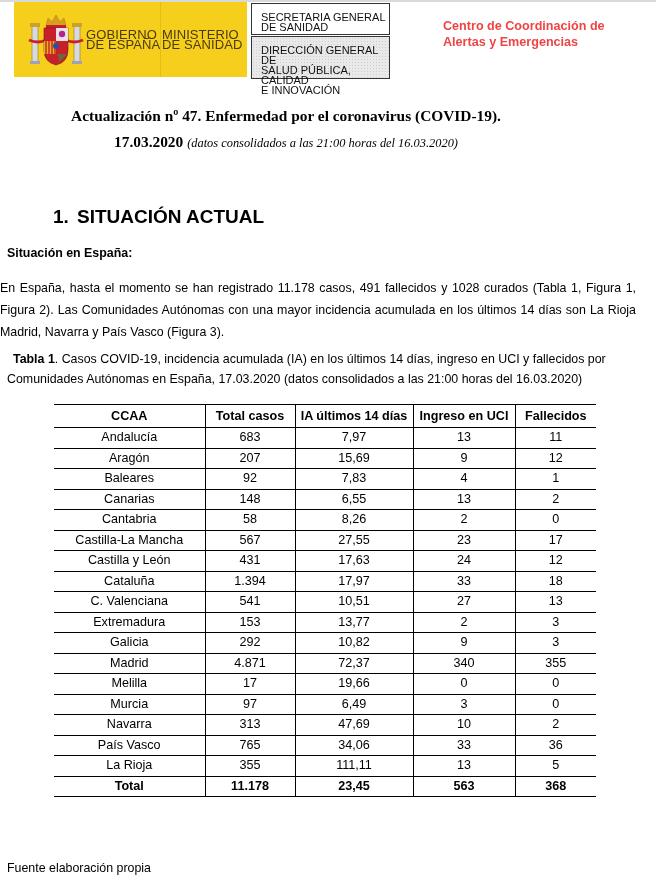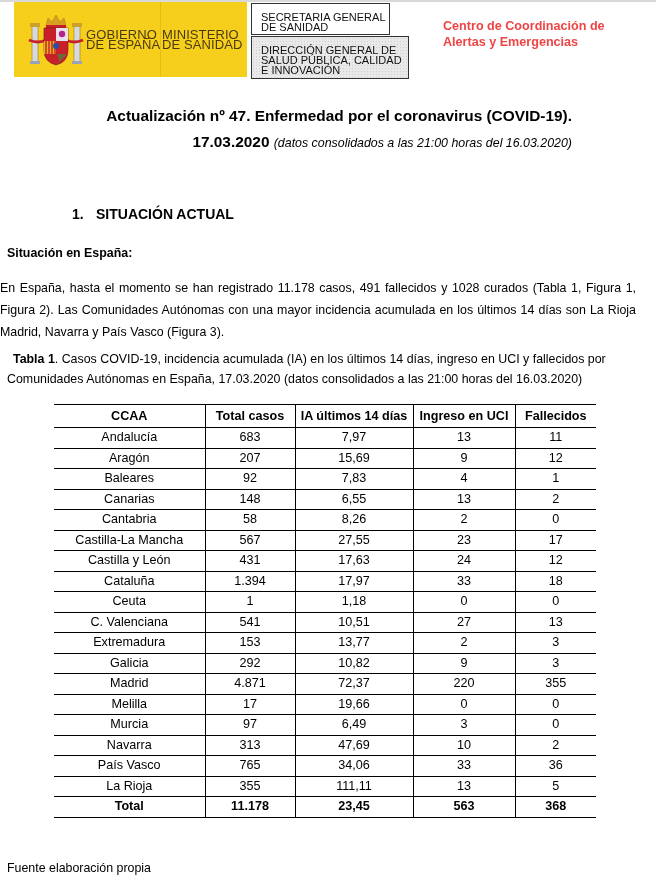--- a/index.html
+++ b/index.html
@@ -21,41 +21,41 @@
   }
   .gov-text.gobierno { left: 72px; top: 28px; }
   .gov-text.ministerio { left: 148px; top: 28px; }
 
   .box {
     position: absolute; border: 1px solid #333; font-size: 11px; line-height: 10px;
     padding: 8px 0 0 9px; box-sizing: border-box; color: #111;
   }
   .box.sec { left: 251px; top: 3px; width: 139px; height: 32px; background: #fff; }
   .box.dir {
-    left: 251px; top: 36px; width: 158px; height: 43px;
+    left: 251px; top: 36px; width: 139px; height: 43px;
     background-color: #e9e9e9;
     background-image: radial-gradient(#cfcfcf 0.6px, transparent 0.7px);
     background-size: 3px 3px;
   }
   .centro {
     position: absolute; left: 443px; top: 19px; font-weight: bold; font-size: 12.6px;
     line-height: 15.5px; color: #ef4444;
   }
 
   
   .title {
-    position: absolute; left: 0; width: 572px; text-align: right;
-    font-family: Liberation Sans, sans-serif; font-weight: bold;
+    position: absolute; left: 0; width: 572px; text-align: center;
+    font-family: Liberation Serif, serif; font-weight: bold;
   }
   .title.t1 { top: 107px; font-size: 15.4px; }
   .title.t2 { top: 133px; font-size: 15.4px; }
   .title.t2 .sub { font-weight: normal; font-style: italic; font-size: 12.4px; }
 
   .section-h {
-    position: absolute; left: 53px; top: 206px; font-weight: bold; font-size: 14px; margin-left: 19px;
+    position: absolute; left: 53px; top: 206px; font-weight: bold; font-size: 19px;
   }
   .section-h .num { display: inline-block; width: 24px; }
   .subhead { position: absolute; left: 7px; top: 246px; font-weight: bold; font-size: 12.4px; }
   .para {
     position: absolute; left: 0; top: 277px; width: 636px; font-size: 12.4px; line-height: 22px;
     text-align: justify;
   }
   .caption {
     position: absolute; left: 7px; top: 349px; width: 640px; font-size: 12.4px; line-height: 20.3px;
   }
@@ -218,27 +218,20 @@
         <td>12</td>
       </tr>
       <tr>
         <td>Cataluña</td>
         <td>1.394</td>
         <td>17,97</td>
         <td>33</td>
         <td>18</td>
       </tr>
       <tr>
-        <td>Ceuta</td>
-        <td>1</td>
-        <td>1,18</td>
-        <td>0</td>
-        <td>0</td>
-      </tr>
-      <tr>
         <td>C. Valenciana</td>
         <td>541</td>
         <td>10,51</td>
         <td>27</td>
         <td>13</td>
       </tr>
       <tr>
         <td>Extremadura</td>
         <td>153</td>
         <td>13,77</td>
@@ -249,21 +242,21 @@
         <td>Galicia</td>
         <td>292</td>
         <td>10,82</td>
         <td>9</td>
         <td>3</td>
       </tr>
       <tr>
         <td>Madrid</td>
         <td>4.871</td>
         <td>72,37</td>
-        <td>220</td>
+        <td>340</td>
         <td>355</td>
       </tr>
       <tr>
         <td>Melilla</td>
         <td>17</td>
         <td>19,66</td>
         <td>0</td>
         <td>0</td>
       </tr>
       <tr>

